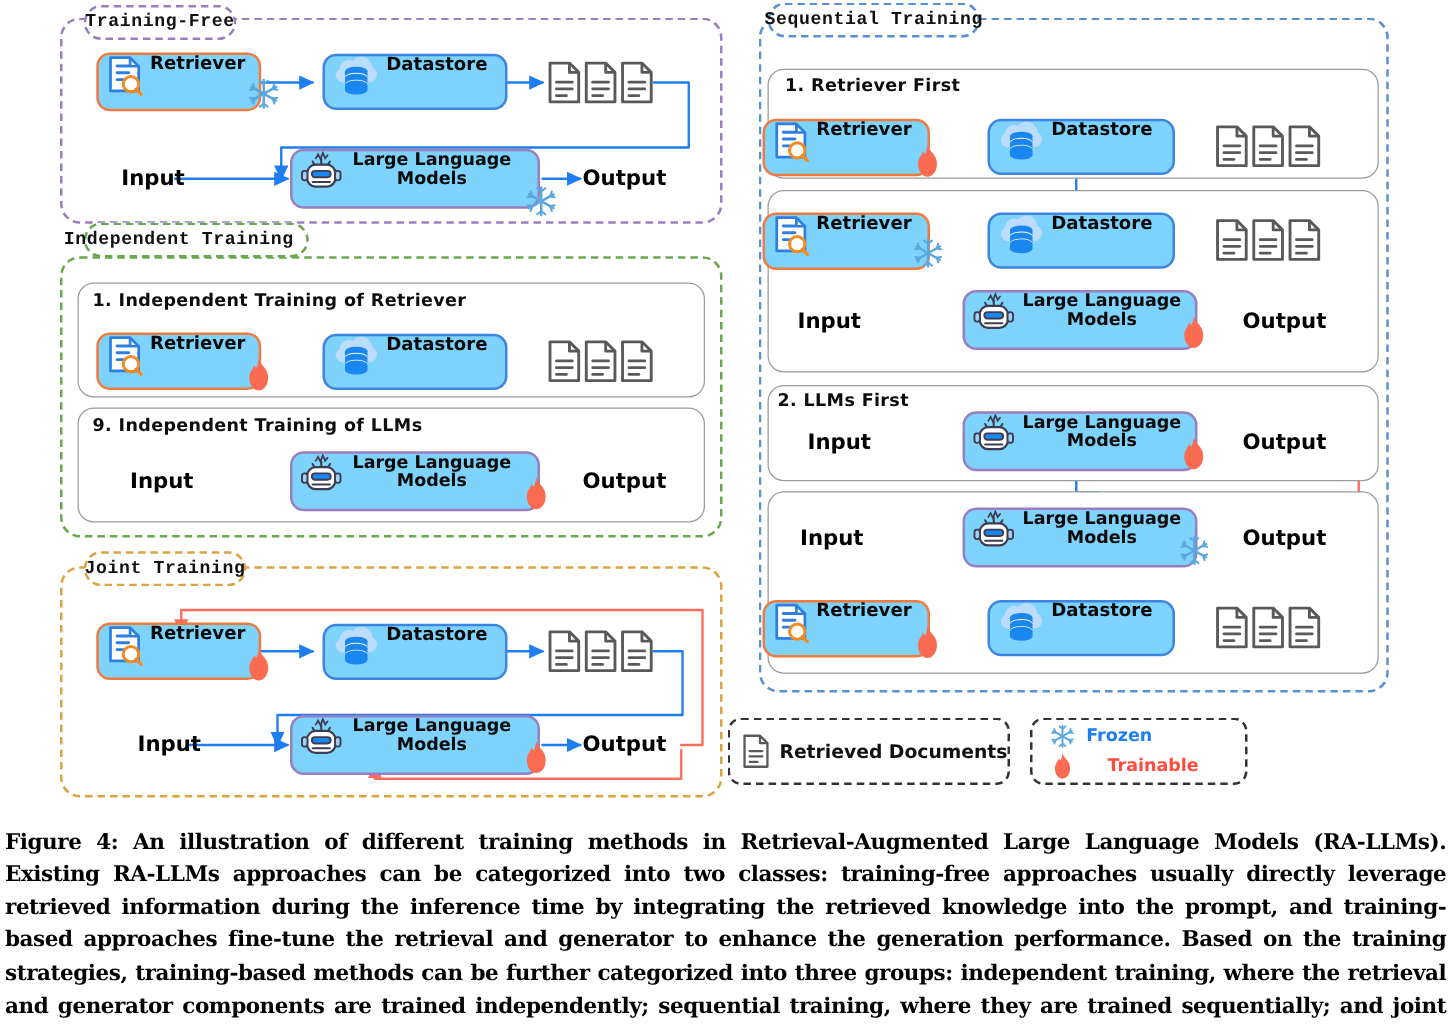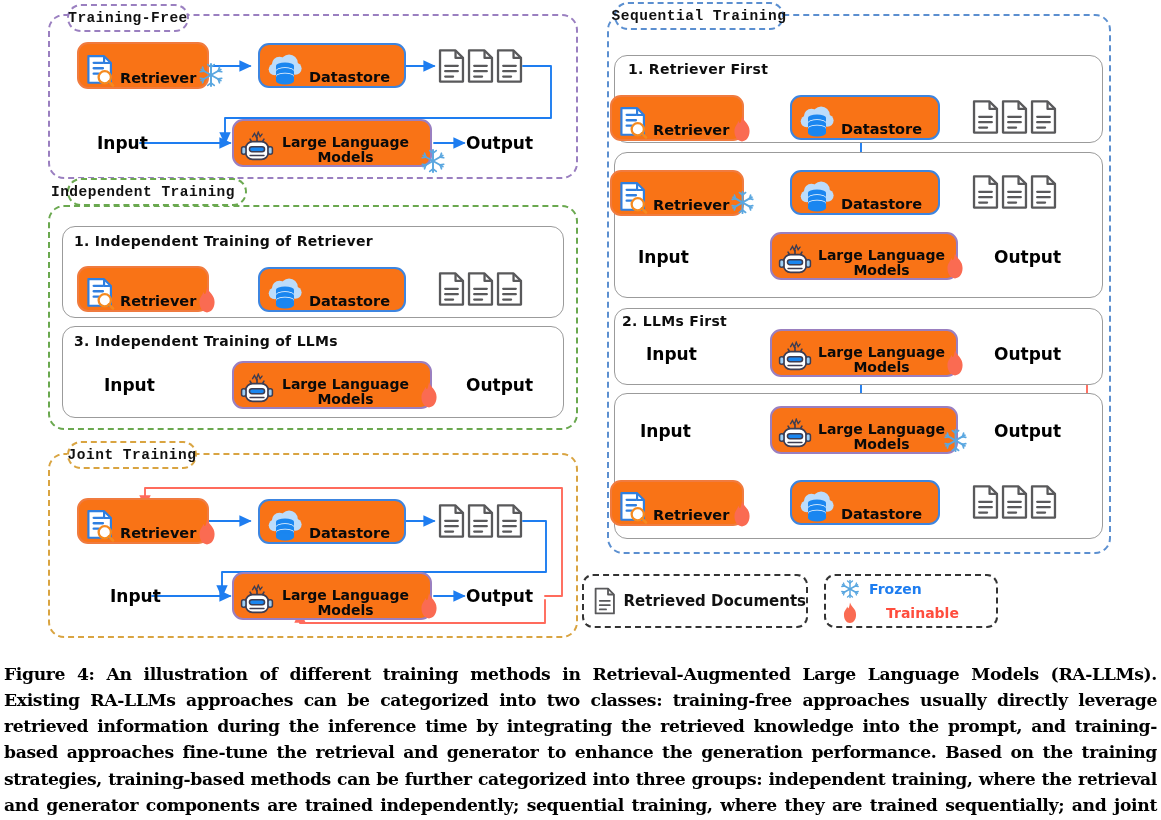--- a/index.html
+++ b/index.html
@@ -29,21 +29,21 @@
 
   
   .sub{border:1.4px solid #9b9b9b;border-radius:13px;background:#fff;}
   .sublabel{
     font-family:"DejaVu Sans",sans-serif;font-weight:700;font-size:14px;color:#0d0d0d;
     white-space:nowrap;letter-spacing:.3px;
   }
 
   
   .node{
-    border-radius:11px;background:#f97316;display:flex;align-items:flex-end;
+    border-radius:11px;background:#7dd3fc;display:flex;align-items:flex-start;
     box-sizing:border-box;
   }
   .node.retriever{border:2px solid #f07b3f;}
   .node.datastore{border:2px solid #3d85e0;}
   .node.llm{border:2px solid #9a7fc0;}
   .node .lbl{
     font-family:"DejaVu Sans",sans-serif;font-weight:700;color:#0a0a0a;
     white-space:nowrap;line-height:1.08;text-align:center;
   }
 
@@ -301,21 +301,21 @@
       </svg>
     <svg width="27" height="46">
         <use href="#ic-doc"></use>
       </svg>
     <svg width="27" height="46">
         <use href="#ic-doc"></use>
       </svg>
   </div>
 
   <div class="abs sub" style="left:62px;top:326px;width:502px;height:92px;"></div>
-  <div class="abs sublabel" style="left:74px;top:333px;">3. Independent Training of LLMs</div>
+  <div class="abs sublabel" style="left:74px;top:333px;">9. Independent Training of LLMs</div>
 
   <div class="abs plain" style="left:104px;top:375px;">Input</div>
   <div class="abs node llm" style="left:232px;top:361px;width:200px;height:48px;">
     <svg width="34" height="34" style="margin-left:6px">
         <use href="#ic-robot"></use>
       </svg>
     <span class="lbl" style="font-size:14px;margin-left:8px;"><span>Large Language</span><br><span>Models</span></span>
   </div>
   <svg class="abs" style="left:418px;top:381px;width:22px;height:28px;">
       <use href="#ic-flame"></use>

